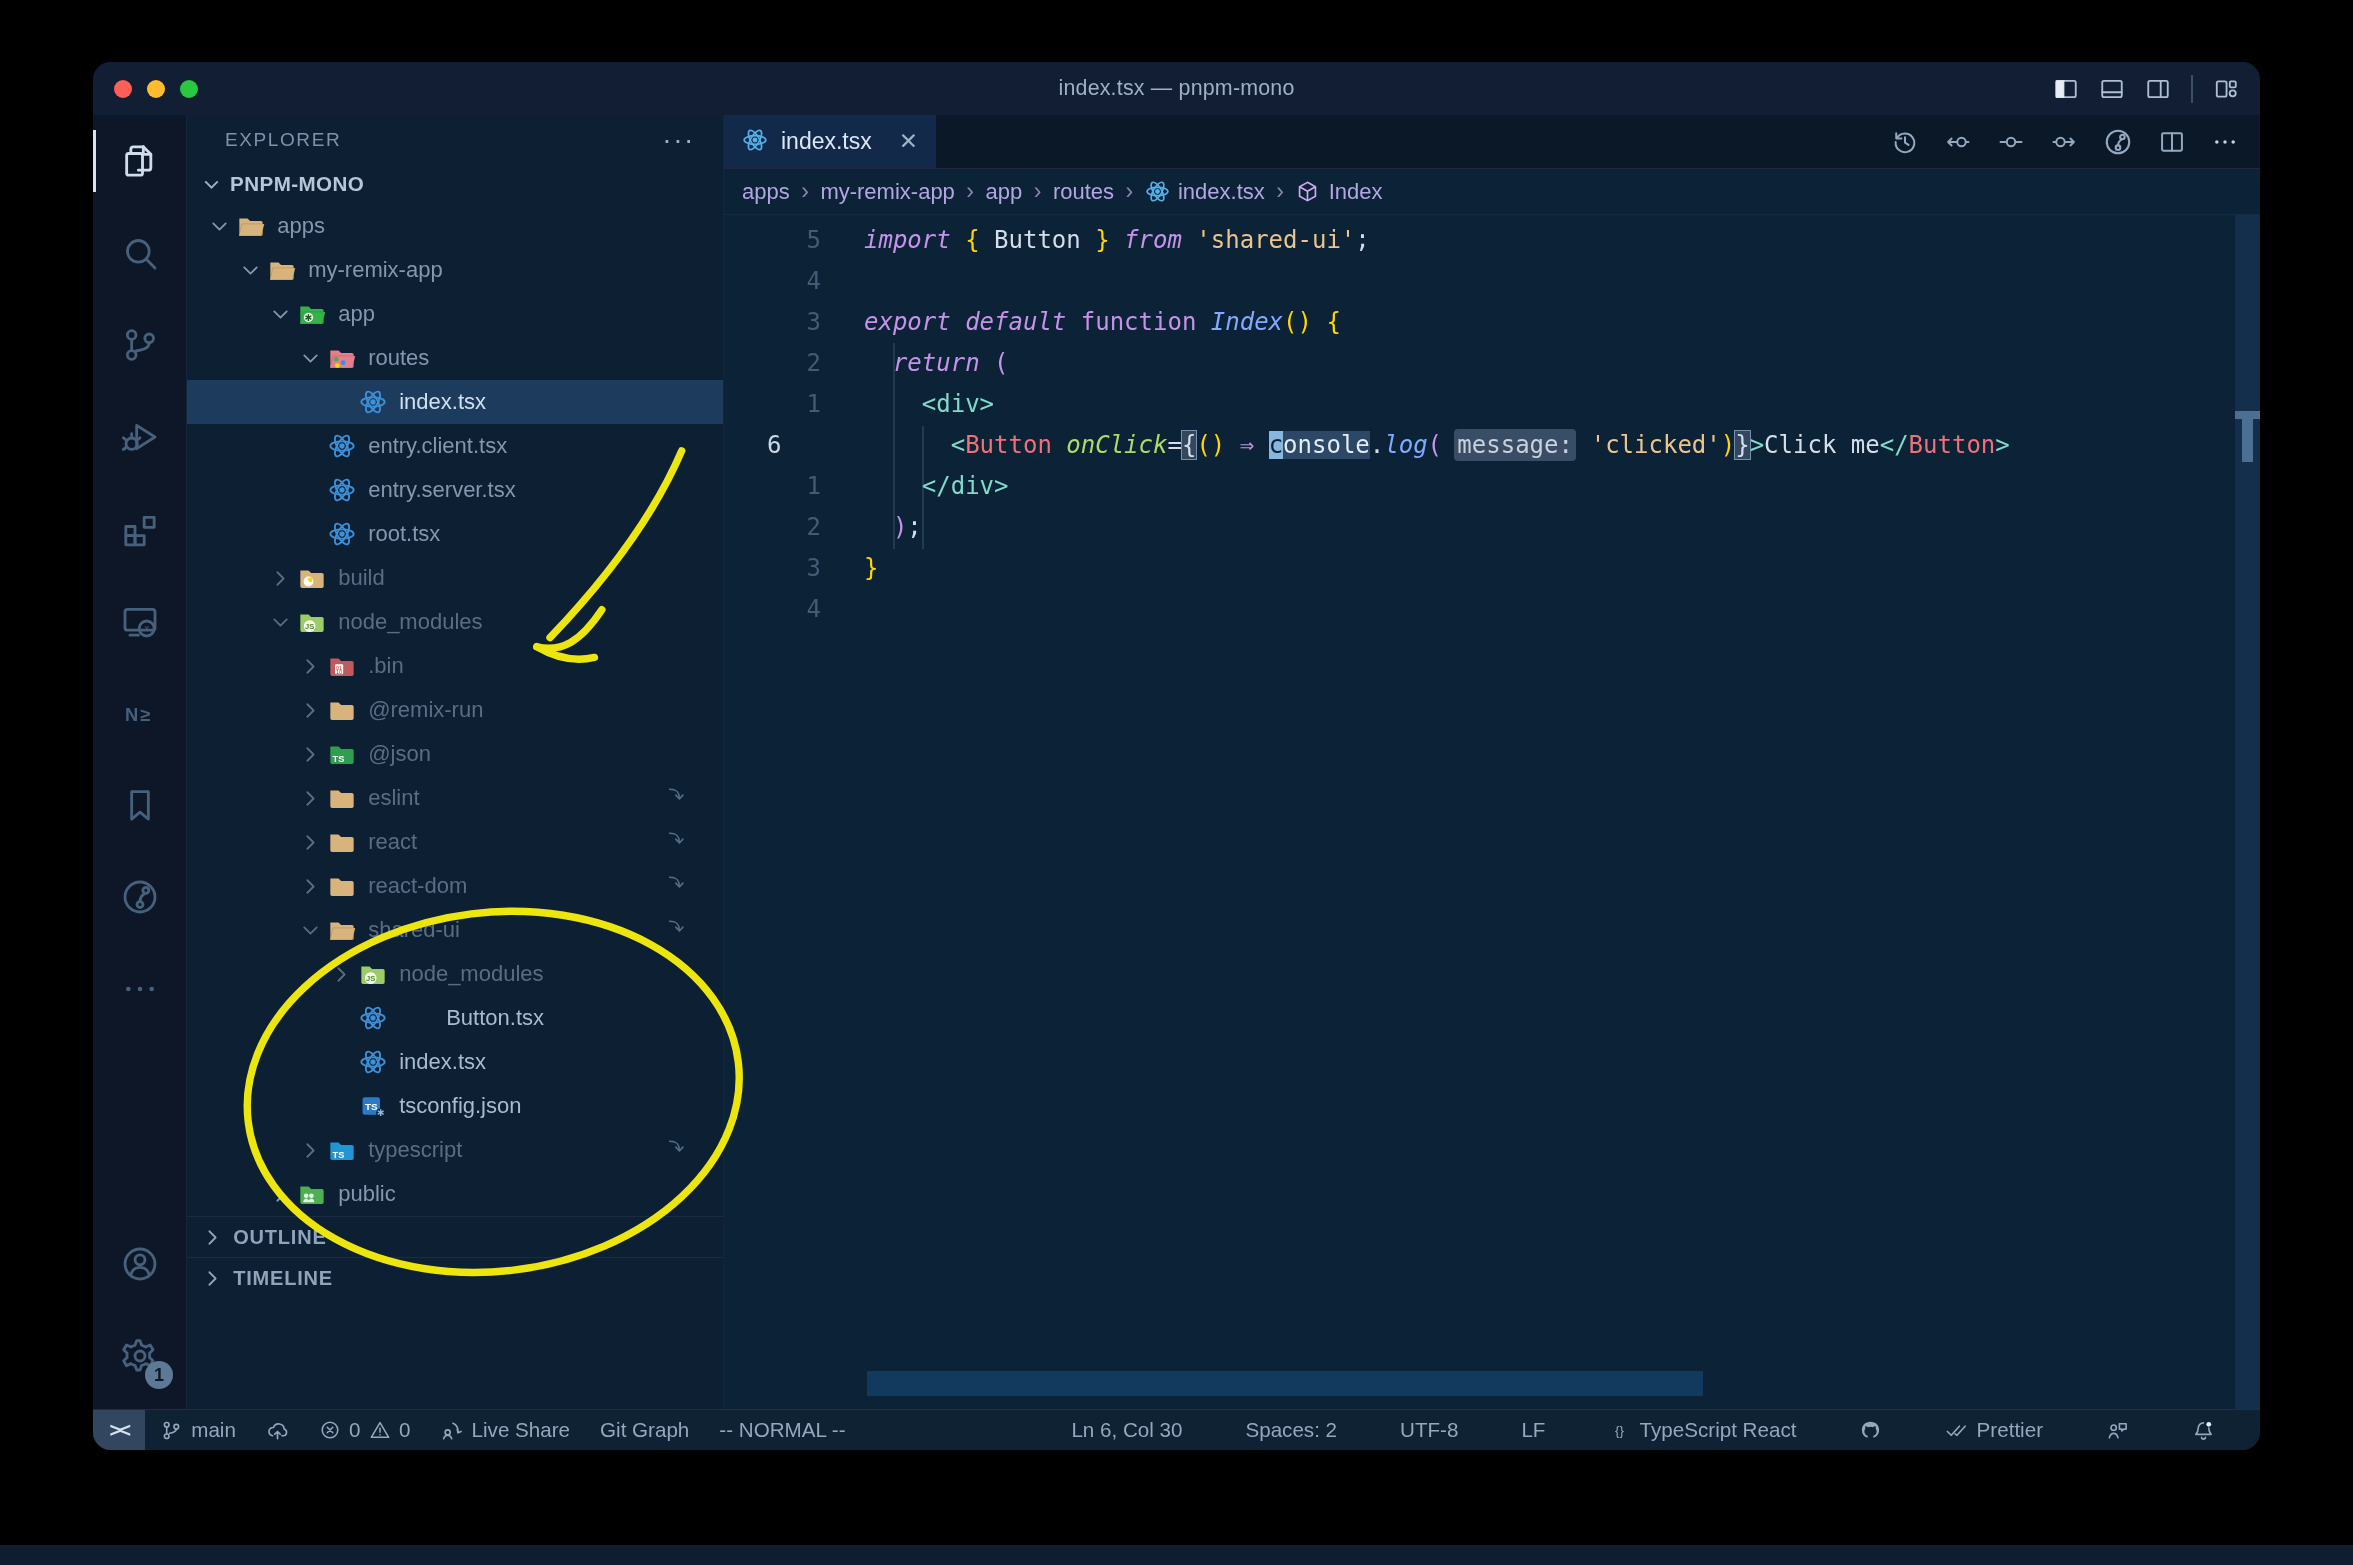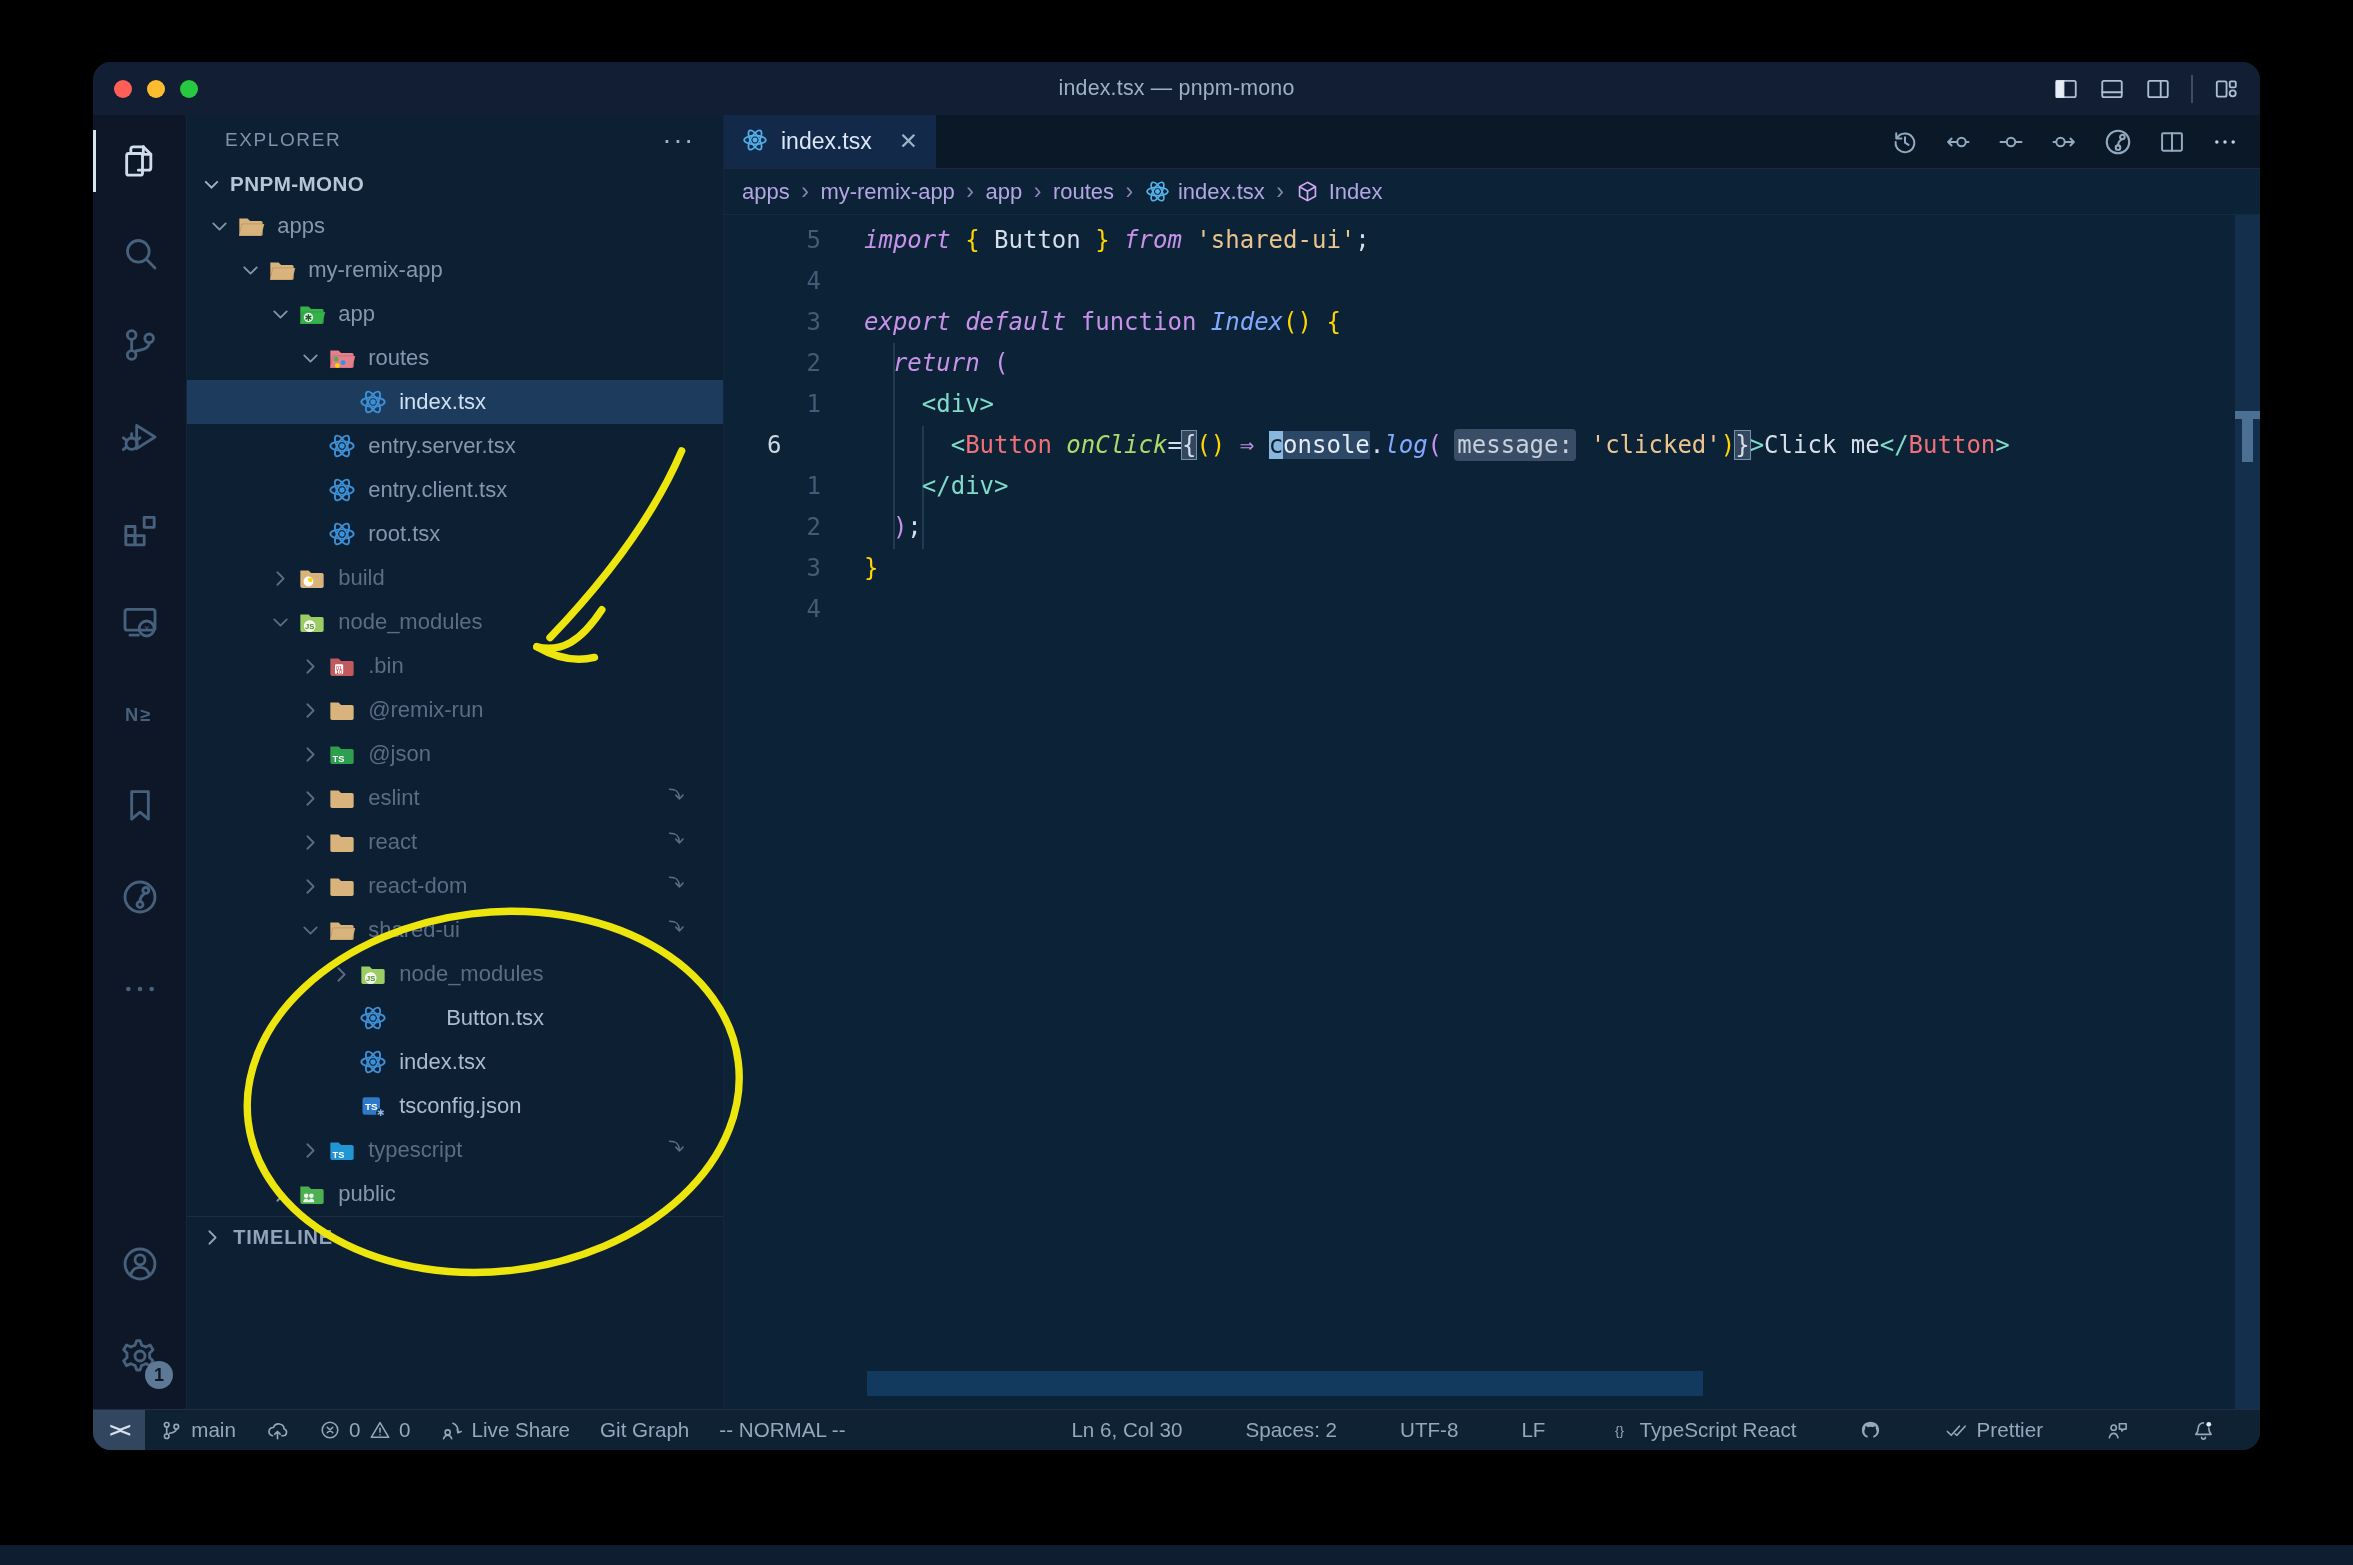--- a/index.html
+++ b/index.html
@@ -344,34 +344,34 @@
               <span class="ticon">
                 <svg width="28" height="28" viewBox="0 0 24 24">
                   <g fill="none" stroke="#3d8fd6" stroke-width="1.6">
                     <ellipse cx="12" cy="12" rx="10" ry="4"></ellipse>
                     <ellipse cx="12" cy="12" rx="10" ry="4" transform="rotate(60 12 12)"></ellipse>
                     <ellipse cx="12" cy="12" rx="10" ry="4" transform="rotate(120 12 12)"></ellipse>
                   </g>
                   <circle cx="12" cy="12" r="2.3" fill="#3d8fd6"></circle>
                 </svg>
               </span>
-              <span class="tlabel">entry.server.tsx</span>
+              <span class="tlabel">entry.client.tsx</span>
             </div>
             <div class="tree-row" style="padding-left: 137px;">
               <span class="ticon">
                 <svg width="28" height="28" viewBox="0 0 24 24">
                   <g fill="none" stroke="#3d8fd6" stroke-width="1.6">
                     <ellipse cx="12" cy="12" rx="10" ry="4"></ellipse>
                     <ellipse cx="12" cy="12" rx="10" ry="4" transform="rotate(60 12 12)"></ellipse>
                     <ellipse cx="12" cy="12" rx="10" ry="4" transform="rotate(120 12 12)"></ellipse>
                   </g>
                   <circle cx="12" cy="12" r="2.3" fill="#3d8fd6"></circle>
                 </svg>
               </span>
-              <span class="tlabel">entry.client.tsx</span>
+              <span class="tlabel">entry.server.tsx</span>
             </div>
             <div class="tree-row" style="padding-left: 137px;">
               <span class="ticon">
                 <svg width="28" height="28" viewBox="0 0 24 24">
                   <g fill="none" stroke="#3d8fd6" stroke-width="1.6">
                     <ellipse cx="12" cy="12" rx="10" ry="4"></ellipse>
                     <ellipse cx="12" cy="12" rx="10" ry="4" transform="rotate(60 12 12)"></ellipse>
                     <ellipse cx="12" cy="12" rx="10" ry="4" transform="rotate(120 12 12)"></ellipse>
                   </g>
                   <circle cx="12" cy="12" r="2.3" fill="#3d8fd6"></circle>
@@ -602,20 +602,28 @@
                   <path d="M2 5.5h7l2.2 2.2h9.3c.8 0 1.5.7 1.5 1.5V19c0 .8-.7 1.5-1.5 1.5H3.5C2.7 20.5 2 19.8 2 19z" fill="#4caf50"></path>
                   <circle cx="7" cy="13.5" r="2" fill="#e8f5e9"></circle>
                   <circle cx="11.5" cy="13.5" r="2" fill="#e8f5e9"></circle>
                   <path d="M4.5 19c0-2 1.2-3.2 2.5-3.2S9.5 17 9.5 19z M9 19c0-2 1.2-3.2 2.5-3.2S14 17 14 19z" fill="#e8f5e9"></path>
                 </svg>
               </span>
               <span class="tlabel">public</span>
             </div>
           </div>
         <div>
+            <div class="sb-section">
+              <span style="display:flex">
+                <svg width="25" height="25" viewBox="0 0 24 24">
+                  <polyline points="9,6 15,12 9,18" fill="none" stroke="currentColor" stroke-width="1.7" stroke-linecap="round" stroke-linejoin="round"></polyline>
+                </svg>
+              </span>
+              <span>OUTLINE</span>
+            </div>
             <div class="sb-section">
               <span style="display:flex">
                 <svg width="25" height="25" viewBox="0 0 24 24">
                   <polyline points="9,6 15,12 9,18" fill="none" stroke="currentColor" stroke-width="1.7" stroke-linecap="round" stroke-linejoin="round"></polyline>
                 </svg>
               </span>
               <span>TIMELINE</span>
             </div>
           </div>
       </div>

